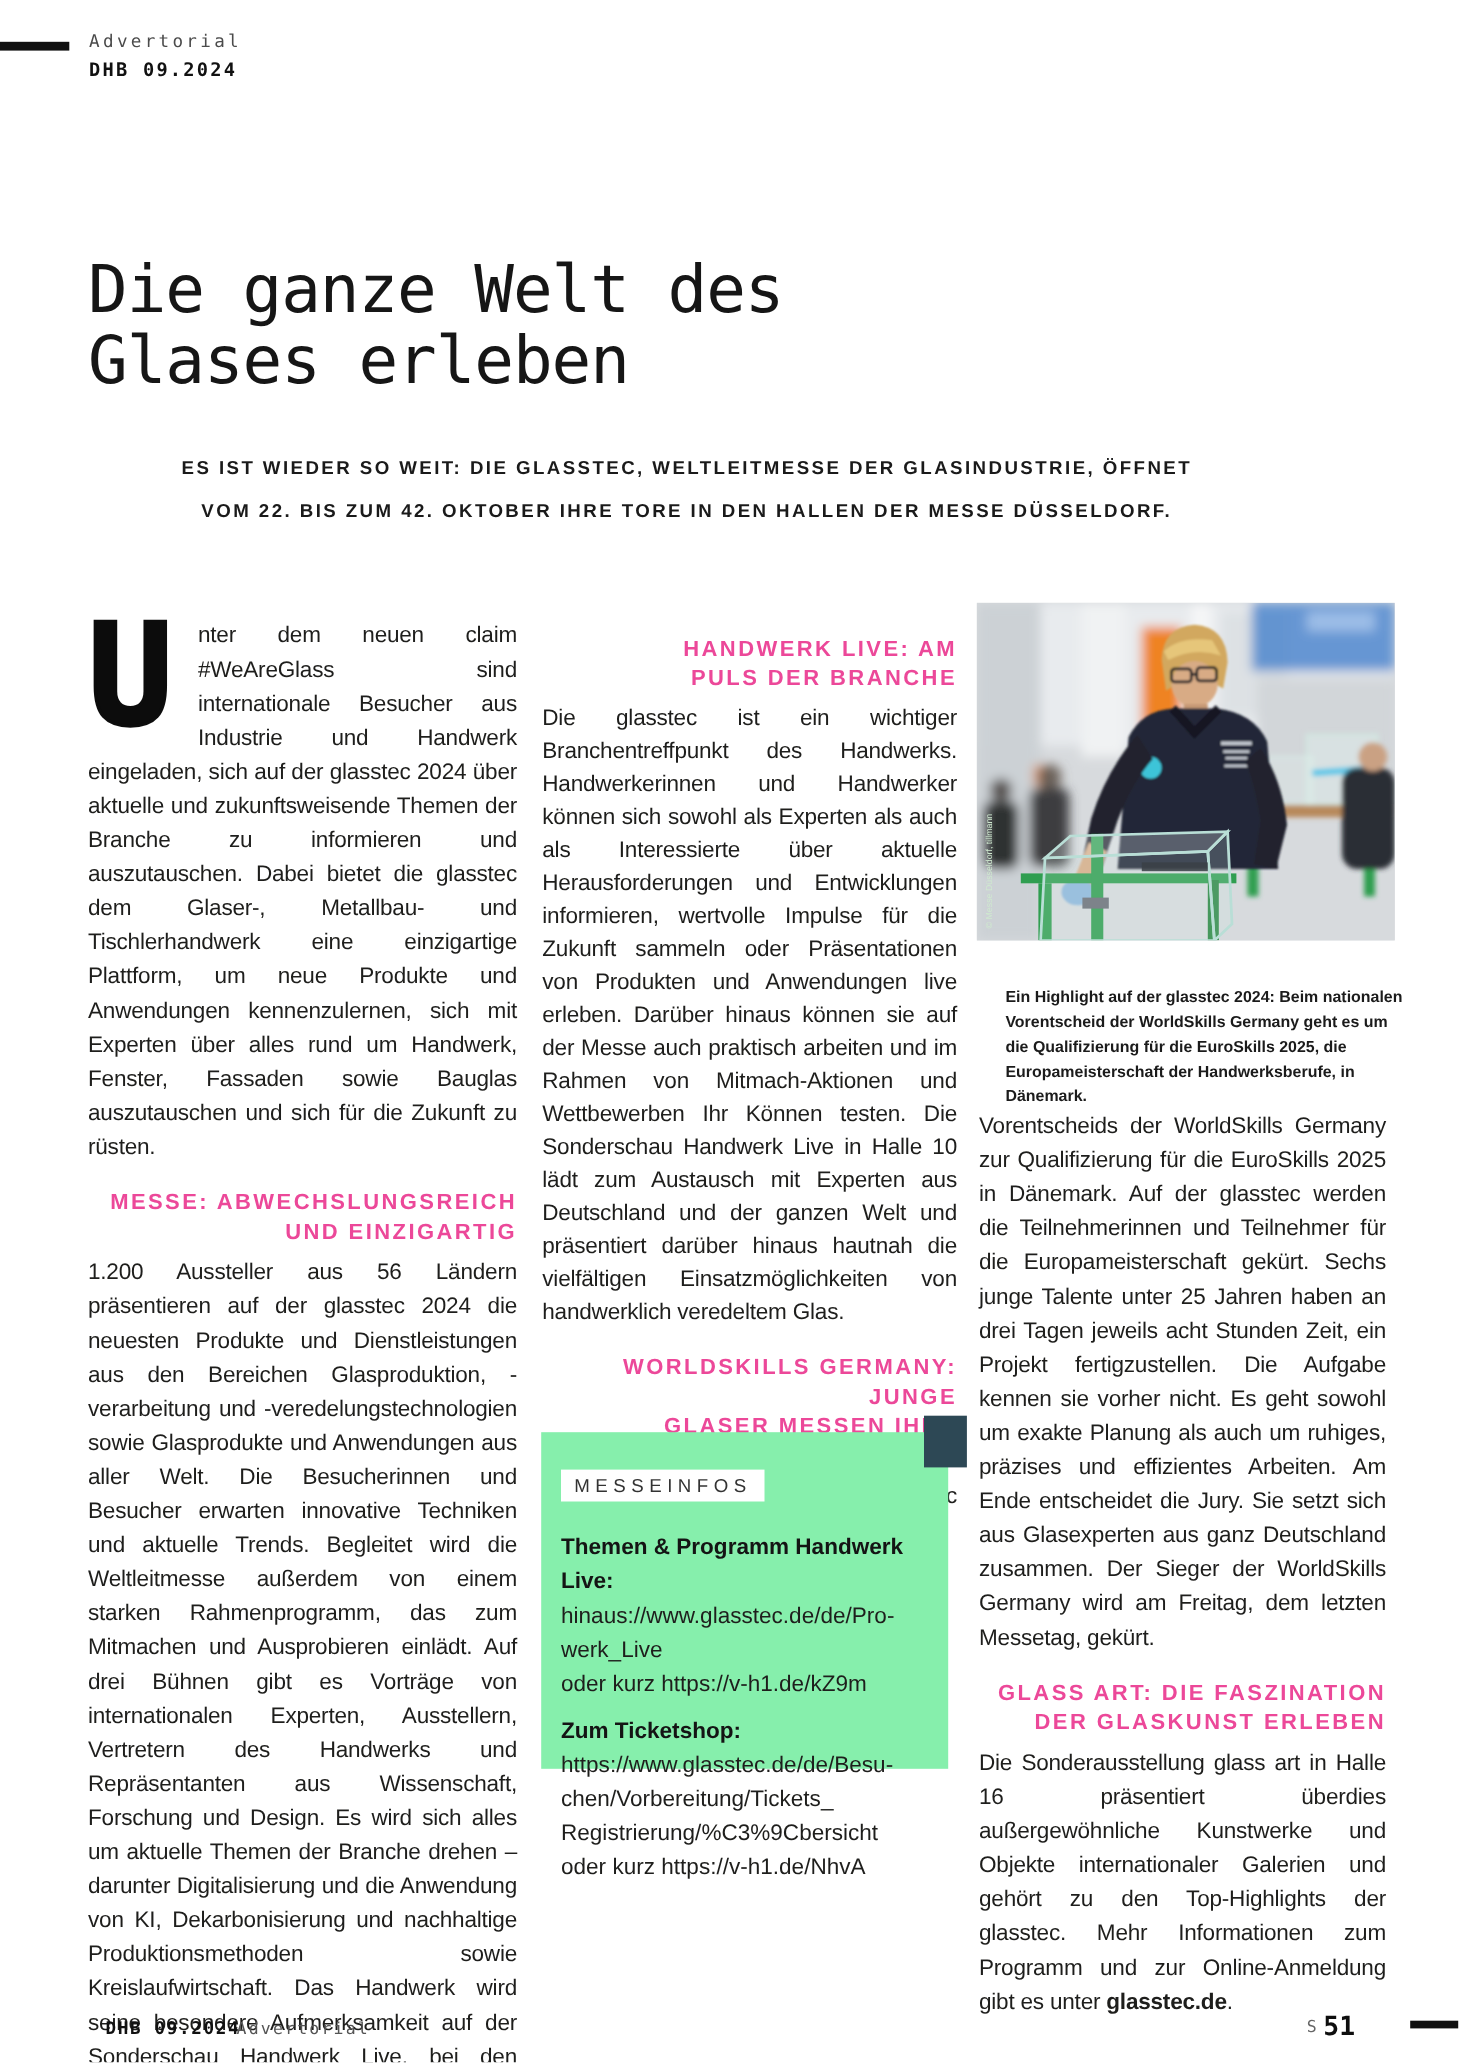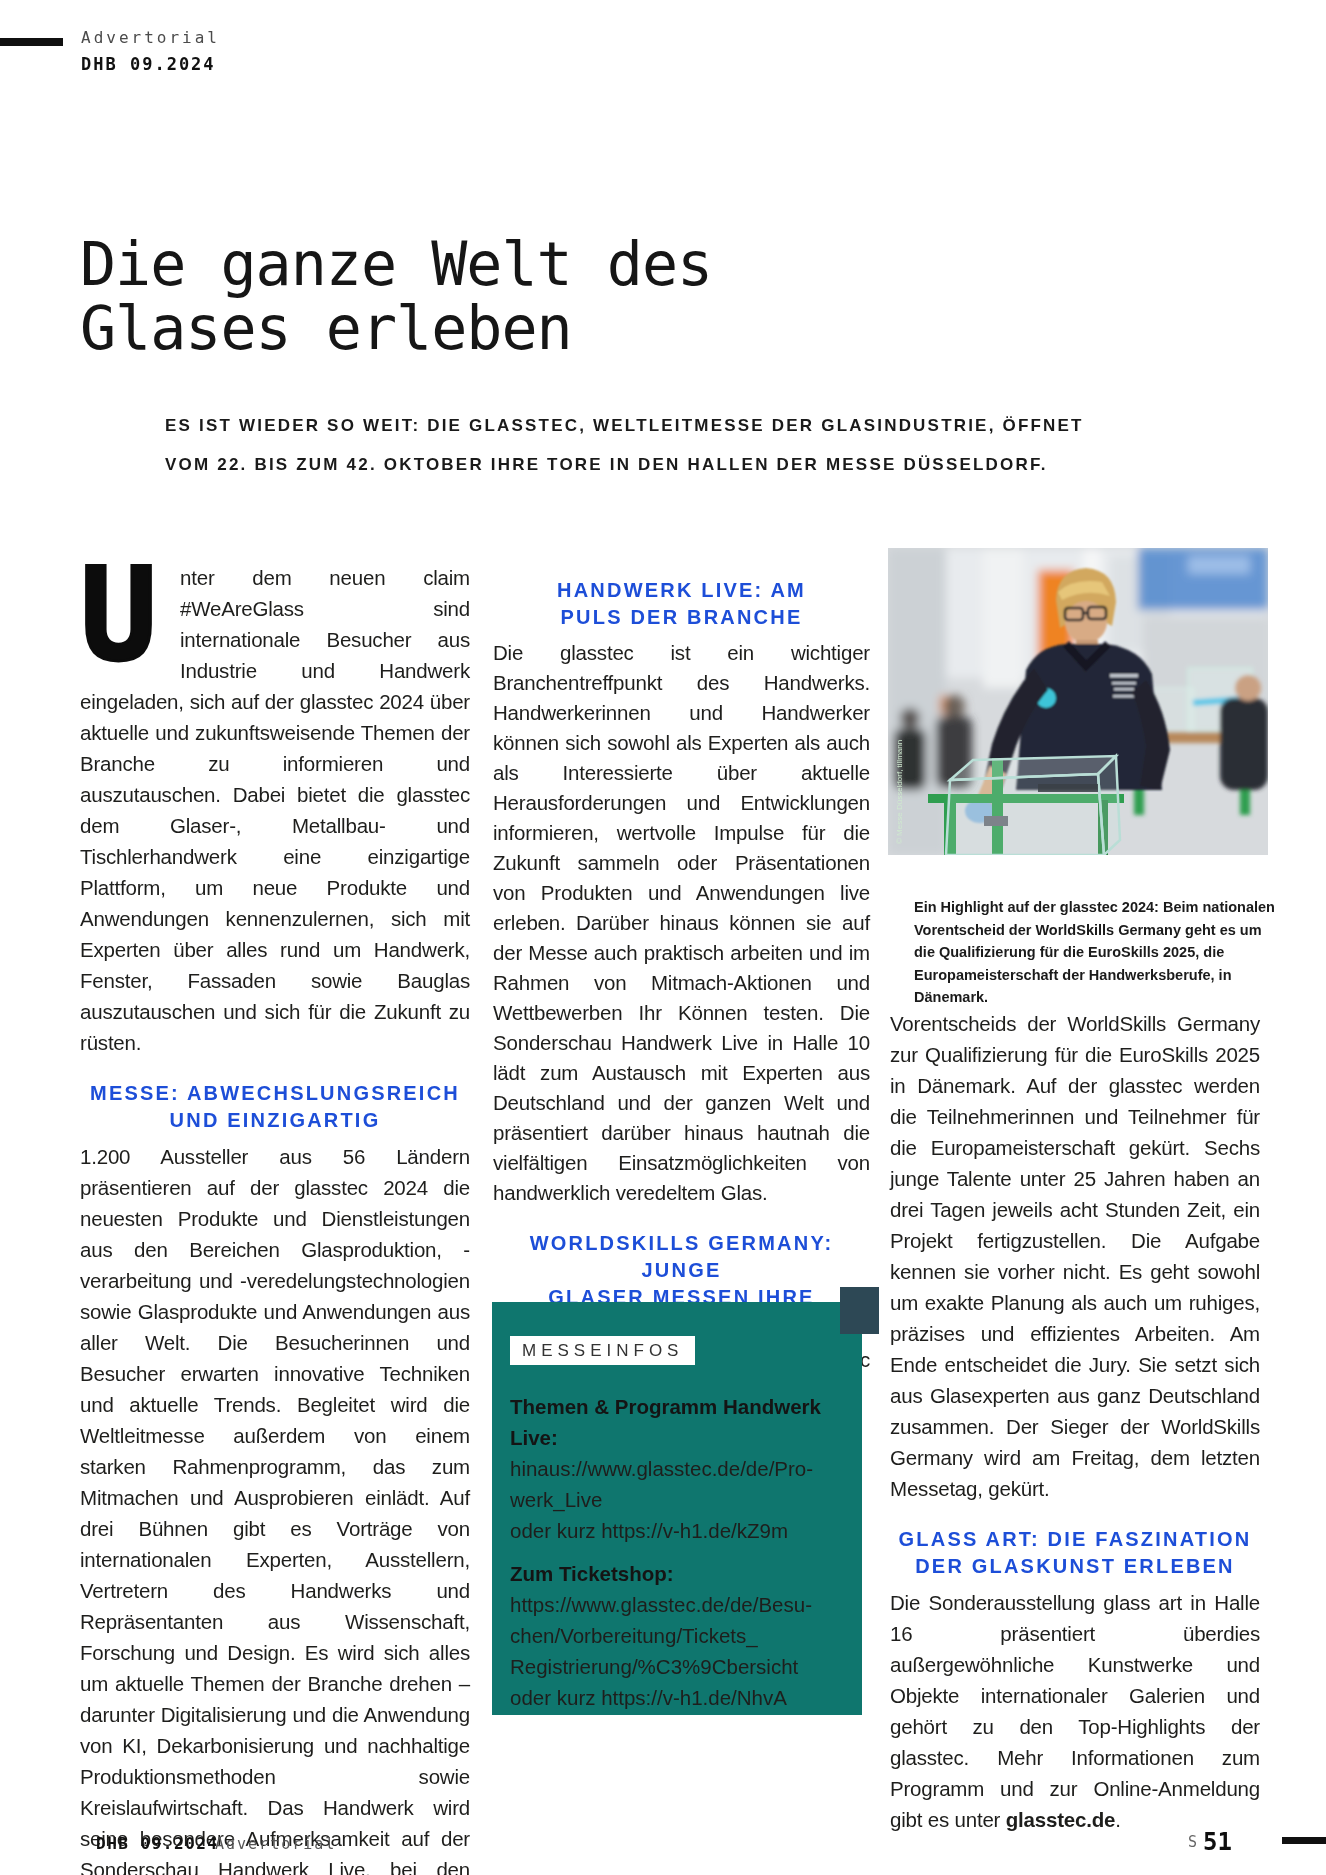--- a/index.html
+++ b/index.html
@@ -8,39 +8,39 @@
 
   .top-bar{position:absolute;left:0;top:38px;width:63px;height:8px;background:#101010;}
   .header-label{position:absolute;left:81px;top:28px;font-family:"DejaVu Sans Mono",monospace;
         font-size:16px;letter-spacing:3px;color:#4b4b4b;}
   .header-issue{position:absolute;left:81px;top:54px;font-family:"DejaVu Sans Mono",monospace;
         font-size:17px;font-weight:bold;letter-spacing:2px;color:#111;}
 
   .title{position:absolute;left:80px;top:232px;margin:0;font-family:"DejaVu Sans Mono",monospace;
         font-weight:500;font-size:60px;line-height:64px;color:#161616;letter-spacing:-1px;white-space:nowrap;}
   .subtitle{position:absolute;left:165px;top:406px;font-weight:bold;font-size:17px;line-height:39px;
-        letter-spacing:2.2px;color:#1a1a1a;white-space:nowrap;}
+        letter-spacing:2.2px;color:#1a1a1a;white-space:nowrap;text-align:center;}
 
   .col{position:absolute;text-align:justify;font-size:20.5px;letter-spacing:-0.2px;color:#1e1e1c;}
   .col p{margin:0;}
   .col1{left:80px;top:562px;width:390px;line-height:31px;}
   .col2{left:493px;top:577px;width:377px;line-height:30px;}
   .col3-text{left:890px;top:1008px;width:370px;line-height:31px;}
   .col-heading{font-size:20px;line-height:27px;letter-spacing:2.2px;font-weight:bold;
-        margin:22px 0 7px;color:#1d4ed8;text-align:center;}
+        margin:22px 0 7px;color:#ec4899;text-align:right;}
   .col-heading.first{margin-top:0;}
   .dropcap{float:left;font-family:"DejaVu Sans Mono",monospace;font-weight:bold;font-size:128px;
         line-height:93px;height:93px;width:92px;color:#0c0c0c;margin:6px 8px 2px 0;
         -webkit-text-stroke:3px #0c0c0c;}
 
   .photo{position:absolute;left:888px;top:548px;width:380px;height:307px;overflow:hidden;background:#d7dadd;}
   .caption{position:absolute;left:914px;top:896px;width:364px;font-weight:bold;font-size:14.5px;
         line-height:22.5px;color:#1b1b1b;}
 
-  .infobox{position:absolute;left:492px;top:1302px;width:370px;height:413px;background:#0f766e;
+  .infobox{position:absolute;left:492px;top:1302px;width:370px;height:306px;background:#86efac;
         box-sizing:border-box;padding:34px 18px 0 18px;}
   .infobox-tab{position:absolute;left:840px;top:1287px;width:39px;height:47px;background:#2d4855;}
   .infobox-label{display:inline-block;background:#ffffff;color:#333;font-size:17px;letter-spacing:5px;
         padding:5px 12px 4px;margin-bottom:26px;}
   .infobox-section{margin-bottom:12px;}
   .infobox-title{font-weight:bold;font-size:20.5px;line-height:31px;color:#141414;}
   .infobox-line{font-size:20.5px;line-height:31px;color:#1e1e1c;}
 
   .footer-issue{position:absolute;left:96px;top:1834px;font-family:"DejaVu Sans Mono",monospace;
         font-weight:bold;font-size:16px;letter-spacing:1.5px;color:#111;}

